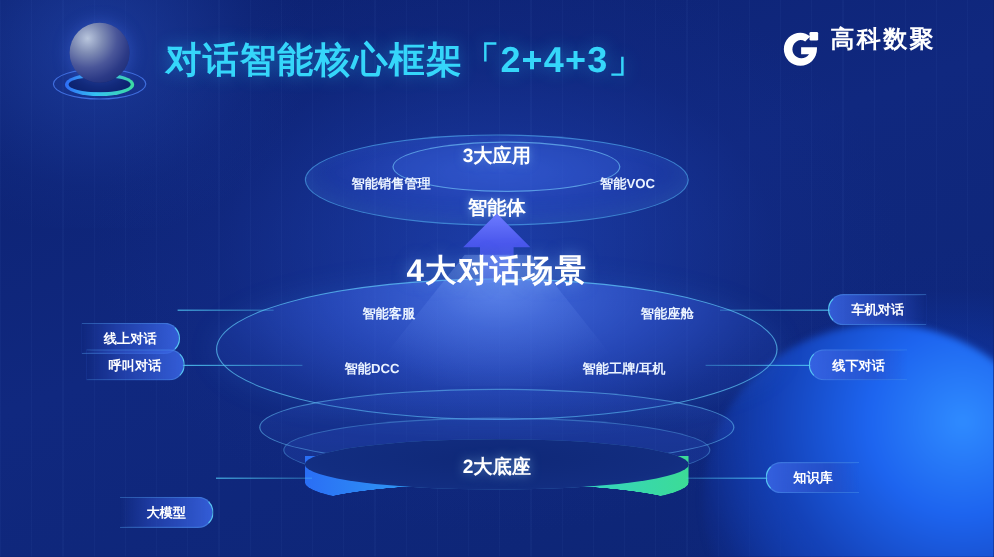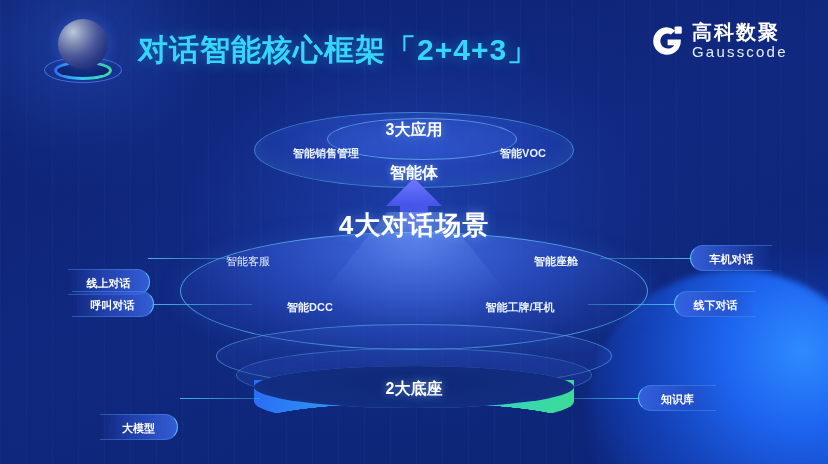--- a/index.html
+++ b/index.html
@@ -128,21 +128,21 @@
     border-radius:50%;
     background:radial-gradient(ellipse at 50% 12%, rgba(76,118,236,0.80) 0%, rgba(52,90,214,0.58) 42%, rgba(34,68,178,0.35) 72%, rgba(26,56,156,0.18) 92%);
     border:1px solid rgba(95,200,245,0.70);
     box-shadow:0 0 24px rgba(60,140,245,0.18);
   }
   .scene-beam {
     position:absolute; left:300px; top:116px; width:230px; height:110px;
     background:radial-gradient(ellipse at 50% 0%, rgba(150,185,255,0.40) 0%, rgba(120,160,255,0.18) 40%, rgba(90,130,240,0.0) 78%);
     clip-path:polygon(38% 0%, 62% 0%, 100% 100%, 0% 100%);
   }
-  .lbl-s1 { position:absolute; left:226px; top:158px; width:120px; text-align:left; font-size:11px; font-weight:400; color:#eaf3ff; }
+  .lbl-s1 { position:absolute; left:226px; top:158px; width:120px; text-align:right; font-size:11px; font-weight:700; color:#eaf3ff; }
   .lbl-s2 { position:absolute; left:496px; top:158px; width:120px; text-align:center; font-size:11px; font-weight:700; color:#eaf3ff; }
   .lbl-s3 { position:absolute; left:250px; top:204px; width:120px; text-align:center; font-size:11px; font-weight:700; color:#eaf3ff; }
   .lbl-s4 { position:absolute; left:450px; top:204px; width:140px; text-align:center; font-size:11px; font-weight:700; color:#eaf3ff; }
 
   
   .ring-mid1 {
     position:absolute; left:216px; top:228px; width:396px; height:64px;
     border-radius:50%; border:1px solid rgba(100,190,240,0.55);
     background:linear-gradient(180deg, rgba(48,86,200,0.30), rgba(34,66,170,0.10));
   }
@@ -221,21 +221,20 @@
     <div class="title">对话智能核心框架「2+4+3」</div>
 
     <div class="brand">
       <div class="bmark">
         <svg width="34" height="34" viewBox="0 0 34 34">
           <path d="M17 3.2 A13.8 13.8 0 1 0 30.8 17 L30.8 15.4 L17.6 15.4 L17.6 21.2 L24.2 21.2 A7.6 7.6 0 1 1 17 9.4 A7.5 7.5 0 0 1 21 10.6 L25.2 6.4 A13.7 13.7 0 0 0 17 3.2 Z" fill="#ffffff"></path>
           <rect x="24.6" y="2.6" width="7.2" height="7.2" rx="1.1" fill="#ffffff"></rect>
         </svg>
       </div>
       <div class="bcn">高科数聚</div>
-      <div class="ben">Gausscode</div>
     </div>
   </div>
 
   <div class="diagram">
 
     <div class="app-disc">
       <div class="app-disc-inner"></div>
     </div>
     <div class="lbl-app-title">3大应用</div>
     <div class="lbl-app-left">智能销售管理</div>

